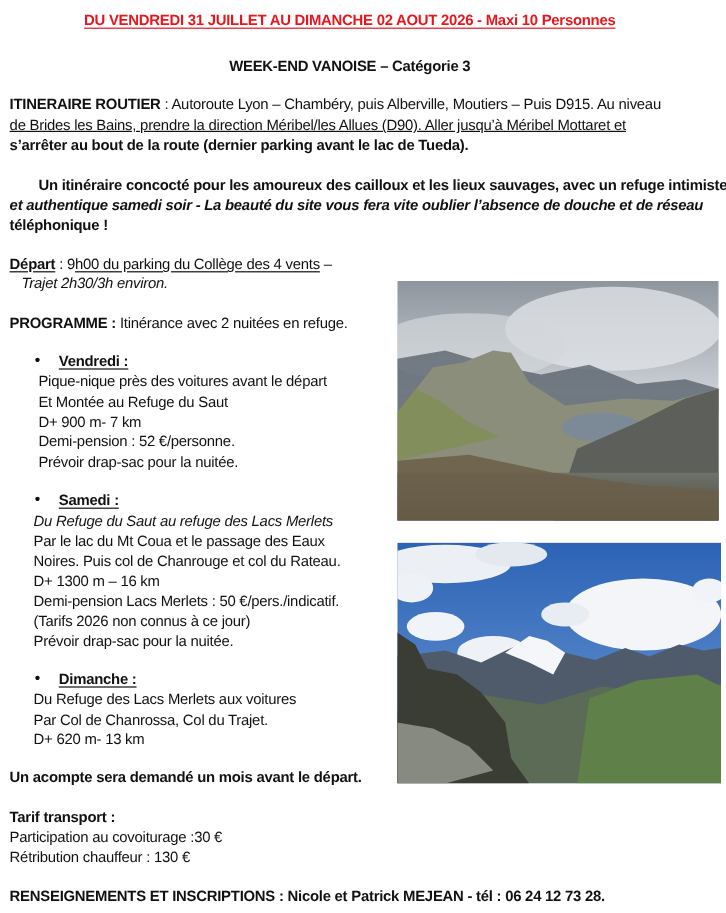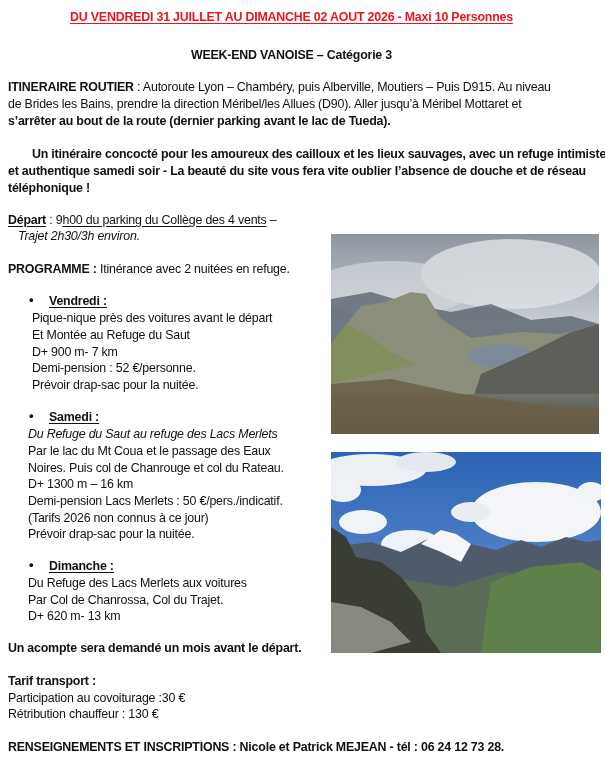--- a/index.html
+++ b/index.html
@@ -17,25 +17,25 @@
   .photo { position: absolute; overflow: hidden; }
   .photo svg { display: block; width: 100%; height: 100%; }
 </style>
 </head>
 <body>
 
 <div class="line center b u red" style="top:9px;">DU VENDREDI 31 JUILLET AU DIMANCHE 02 AOUT 2026 - Maxi 10 Personnes</div>
 <div class="line center b" style="top:47px;">WEEK-END VANOISE – Catégorie 3</div>
 
 <div class="line" style="left:8px; top:79px;"><span class="b">ITINERAIRE ROUTIER</span><span> : Autoroute Lyon – Chambéry, puis Alberville, Moutiers – Puis D915. Au niveau</span></div>
-<div class="line" style="left:8px; top:96px;">de Brides les Bains, prendre la direction Méribel/les Allues (D90). Aller jusqu’à Méribel Mottaret et</div>
+<div class="line" style="left:8px; top:96px;text-decoration:underline;">de Brides les Bains, prendre la direction Méribel/les Allues (D90). Aller jusqu’à Méribel Mottaret et</div>
 <div class="line" style="left:8px; top:113px;font-weight:bold;">s’arrêter au bout de la route (dernier parking avant le lac de Tueda).</div>
 
 <div class="line b" style="left:8px; top:146px;margin-left:24px;">Un itinéraire concocté pour les amoureux des cailloux et les lieux sauvages, avec un refuge intimiste</div>
-<div class="line b" style="left:8px; top:163px;">et authentique samedi soir - La beauté du site vous fera vite oublier l’absence de douche et de réseau</div>
+<div class="line b" style="left:8px; top:163px;font-style:italic;">et authentique samedi soir - La beauté du site vous fera vite oublier l’absence de douche et de réseau</div>
 <div class="line b" style="left:8px; top:180px;">téléphonique !</div>
 
 <div class="line" style="left:8px; top:212px;"><span class="b u">Départ</span><span> :  9</span><span class="u">h00 du parking du Collège des 4 vents</span><span> –</span></div>
 <div class="line" style="left:18px; top:228px;font-style:italic;">Trajet 2h30/3h environ.</div>
 
 <div class="line" style="left:8px; top:261px;"><span class="b">PROGRAMME :</span><span> Itinérance avec 2 nuitées en refuge.</span></div>
 
 <span class="bullet" style="left:29px; top:292px;">•</span>
 <div class="line b u" style="left:49px; top:293px;">Vendredi :</div>
 <div class="line" style="left:32px; top:310px;">Pique-nique près des voitures avant le départ</div>

